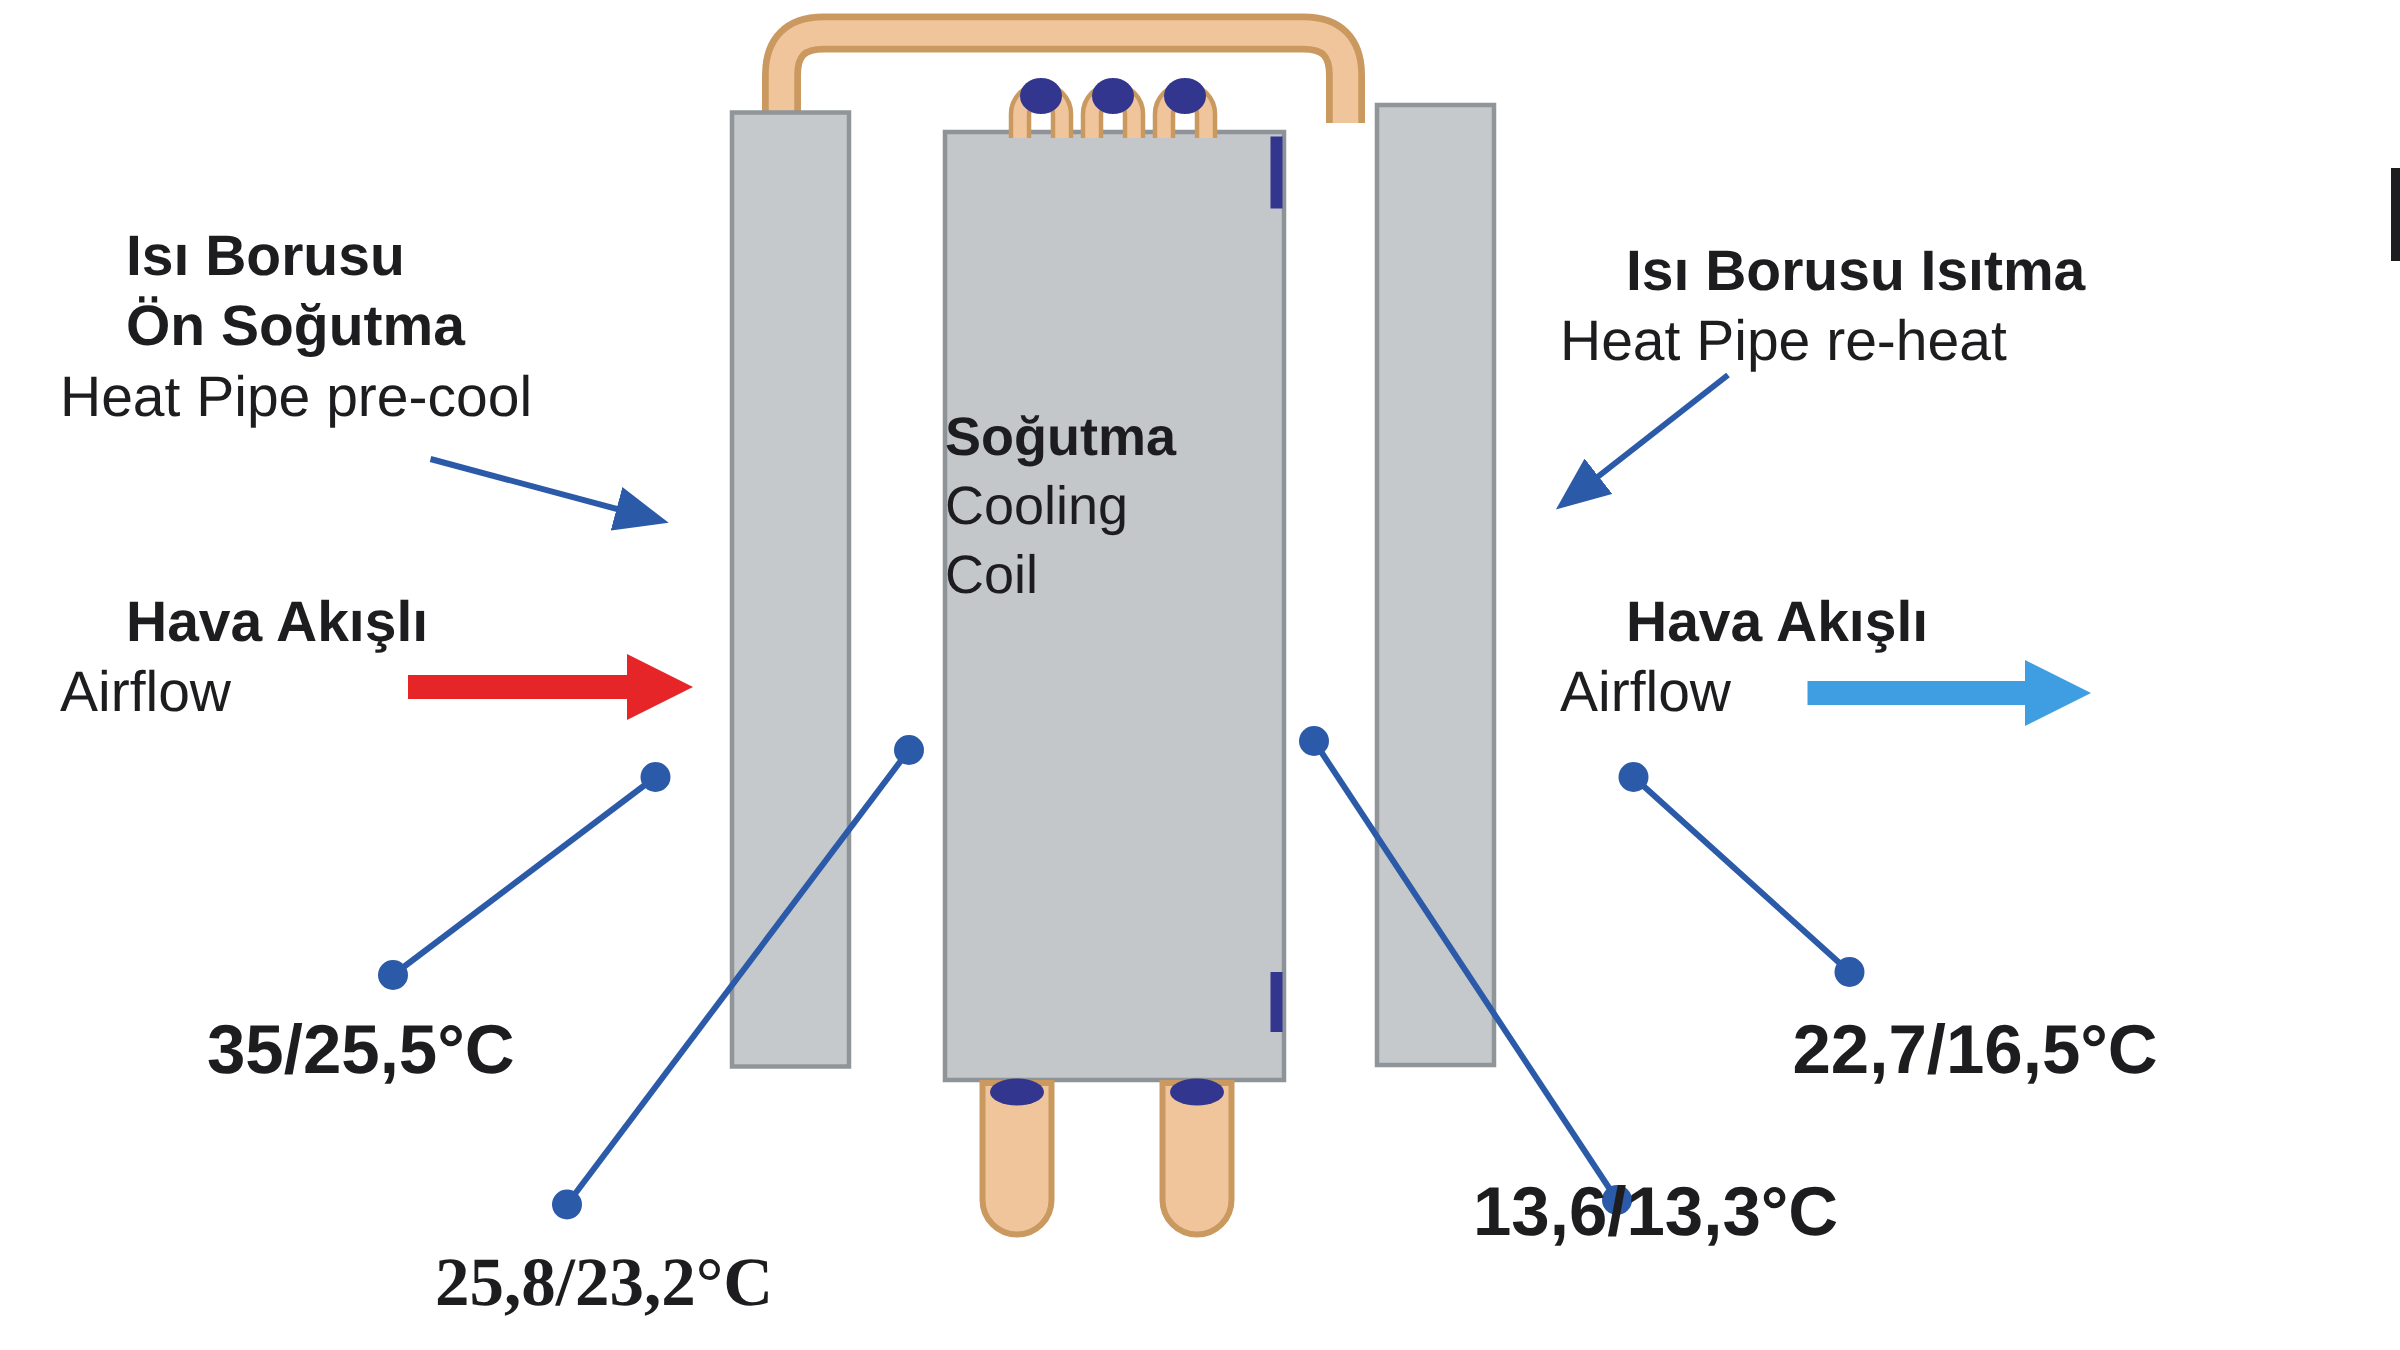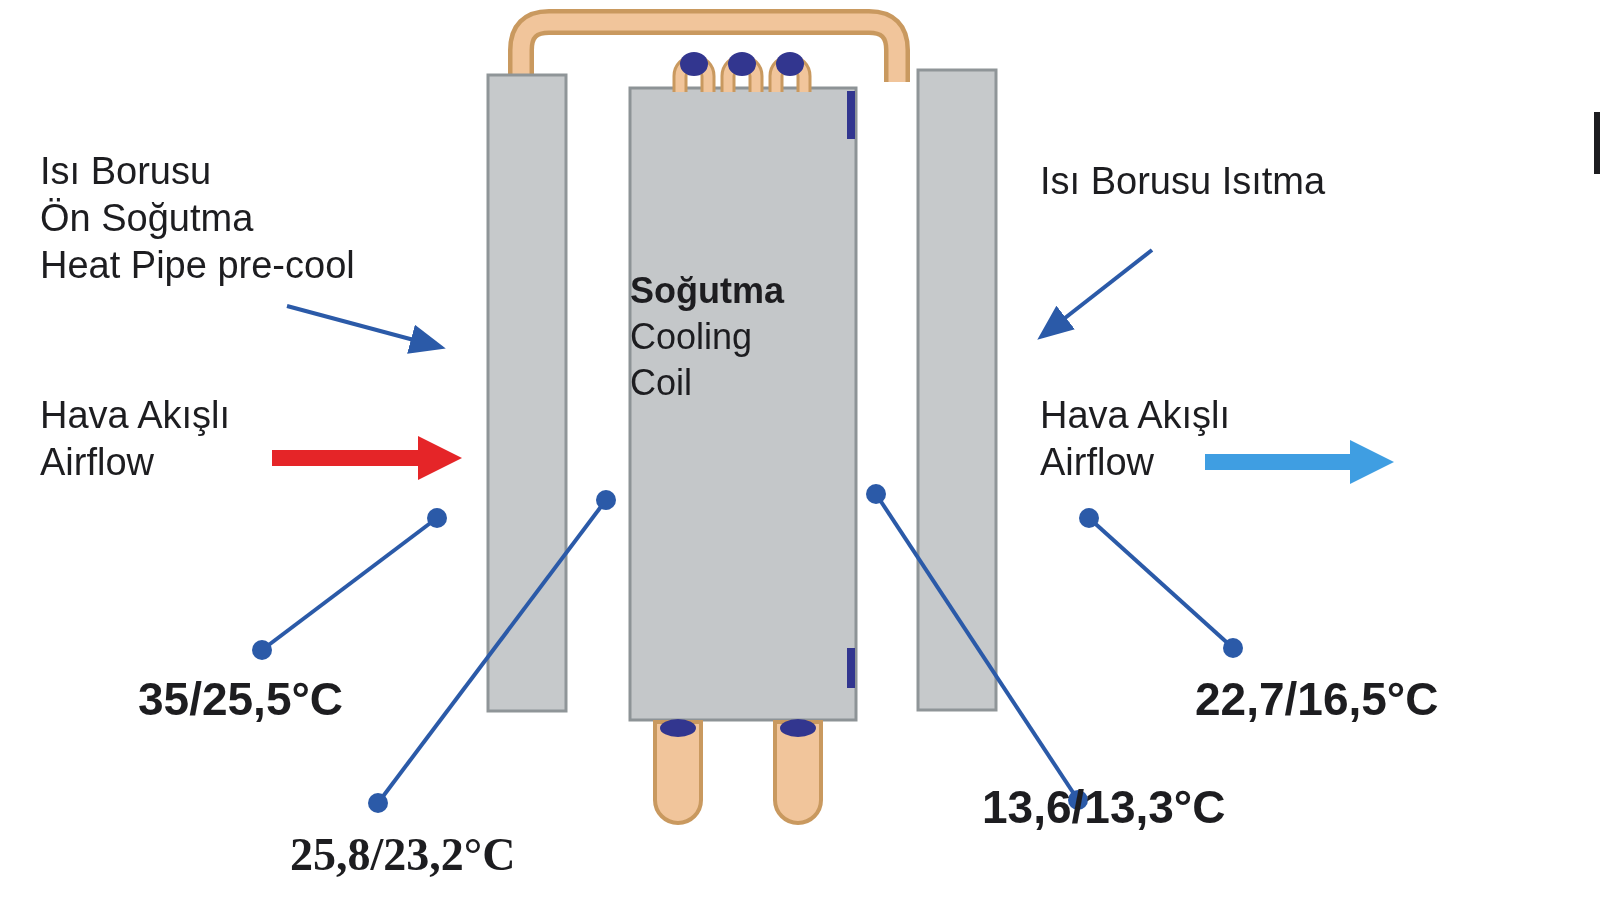--- a/index.html
+++ b/index.html
@@ -7,21 +7,21 @@
     position:relative;
     width:1600px;height:900px;
     background:#ffffff;
     overflow:hidden;
     font-family:"Liberation Sans", sans-serif;
     color:#1d1d20;
   }
   #stage svg{position:absolute;left:0;top:0;}
   .abs{position:absolute;}
   .lbl{font-size:38px;line-height:47px;white-space:nowrap;}
-  .lbl .b{font-weight:normal;}
+  .lbl .b{font-weight:bold;margin-left:44px;}
   .coil-lbl{
     width:226px;text-align:left;
     font-size:36px;line-height:46px;
   }
   .temp{
     font-size:46px;font-weight:bold;white-space:nowrap;
   }
 </style>
 </head>
 <body>
@@ -101,20 +101,21 @@
     <div>Heat Pipe pre-cool</div>
   </div>
 
   <div class="abs lbl" style="left:40px;top:392px;">
     <div class="b">Hava Akışlı</div>
     <div>Airflow</div>
   </div>
 
   <div class="abs lbl" style="left:1040px;top:158px;">
     <div class="b">Isı Borusu Isıtma</div>
+    <div>Heat Pipe re-heat</div>
   </div>
 
   <div class="abs lbl" style="left:1040px;top:392px;">
     <div class="b">Hava Akışlı</div>
     <div>Airflow</div>
   </div>
 
   <div class="abs coil-lbl" style="left:630px;top:268px;">
     <div style="font-weight:bold;">Soğutma</div>
     <div>Cooling</div>

